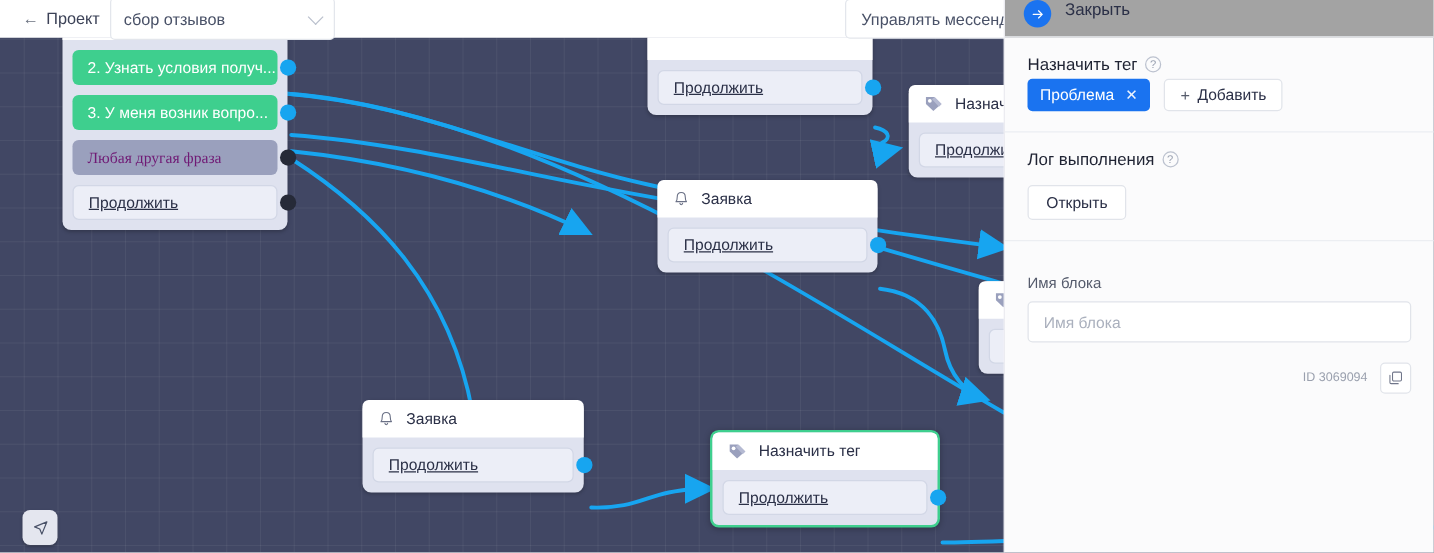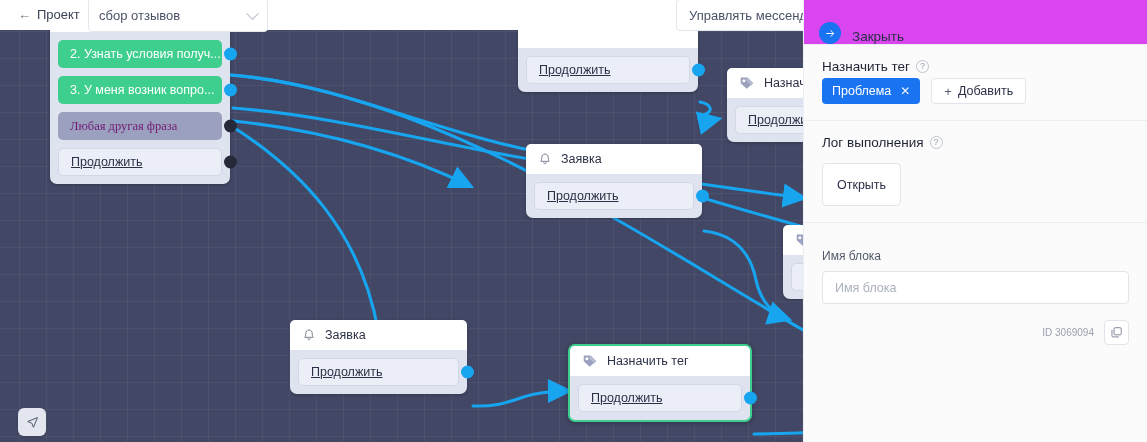--- a/index.html
+++ b/index.html
@@ -131,22 +131,22 @@
 
   
   #panel {
     position: absolute; right: 0; top: 0;
     width: 344px; height: 442px;
     background: #fbfbfc;
     border-left: 1px solid #ececf1;
     z-index: 60;
   }
   .panel-head {
-    height: 45px; background: #d946ef;
-    display: flex; align-items: flex-end; gap: 11px;
+    height: 30px; background: #a3a3a3;
+    display: flex; align-items: flex-start; gap: 11px;
     padding: 0 15px;
     border-bottom: 1px solid #eceef2;
     cursor: pointer;
   }
   .close-circle {
     width: 22px; height: 22px; border-radius: 50%;
     background: #1a73f0;
     display: flex; align-items: center; justify-content: center;
     flex: none;
   }
@@ -175,21 +175,21 @@
   .add-btn {
     background: #fff; border: 1px solid #e1e4ea; border-radius: 4px;
     height: 26px; display: flex; align-items: center; gap: 6px;
     padding: 0 12px; font-size: 12.5px; color: #2b3047; cursor: pointer;
   }
   .add-btn .plus { color: #555b6b; font-size: 13px; }
 
   .open-btn {
     margin-top: 13px;
     background: #fff; border: 1px solid #e1e4ea; border-radius: 4px;
-    height: 43px; display: inline-flex; align-items: center;
+    height: 28px; display: inline-flex; align-items: center;
     padding: 0 14px; font-size: 12.5px; color: #2b3047; cursor: pointer;
   }
 
   .field-label { font-size: 12px; color: #545a6b; margin-top: 12px; }
   .text-input {
     margin-top: 8px; width: 100%; height: 33px;
     border: 1px solid #e1e4ea; border-radius: 4px;
     background: #fff; padding: 0 12px;
     font-size: 12.5px; color: #2b3047;
     font-family: "Liberation Sans", sans-serif;

